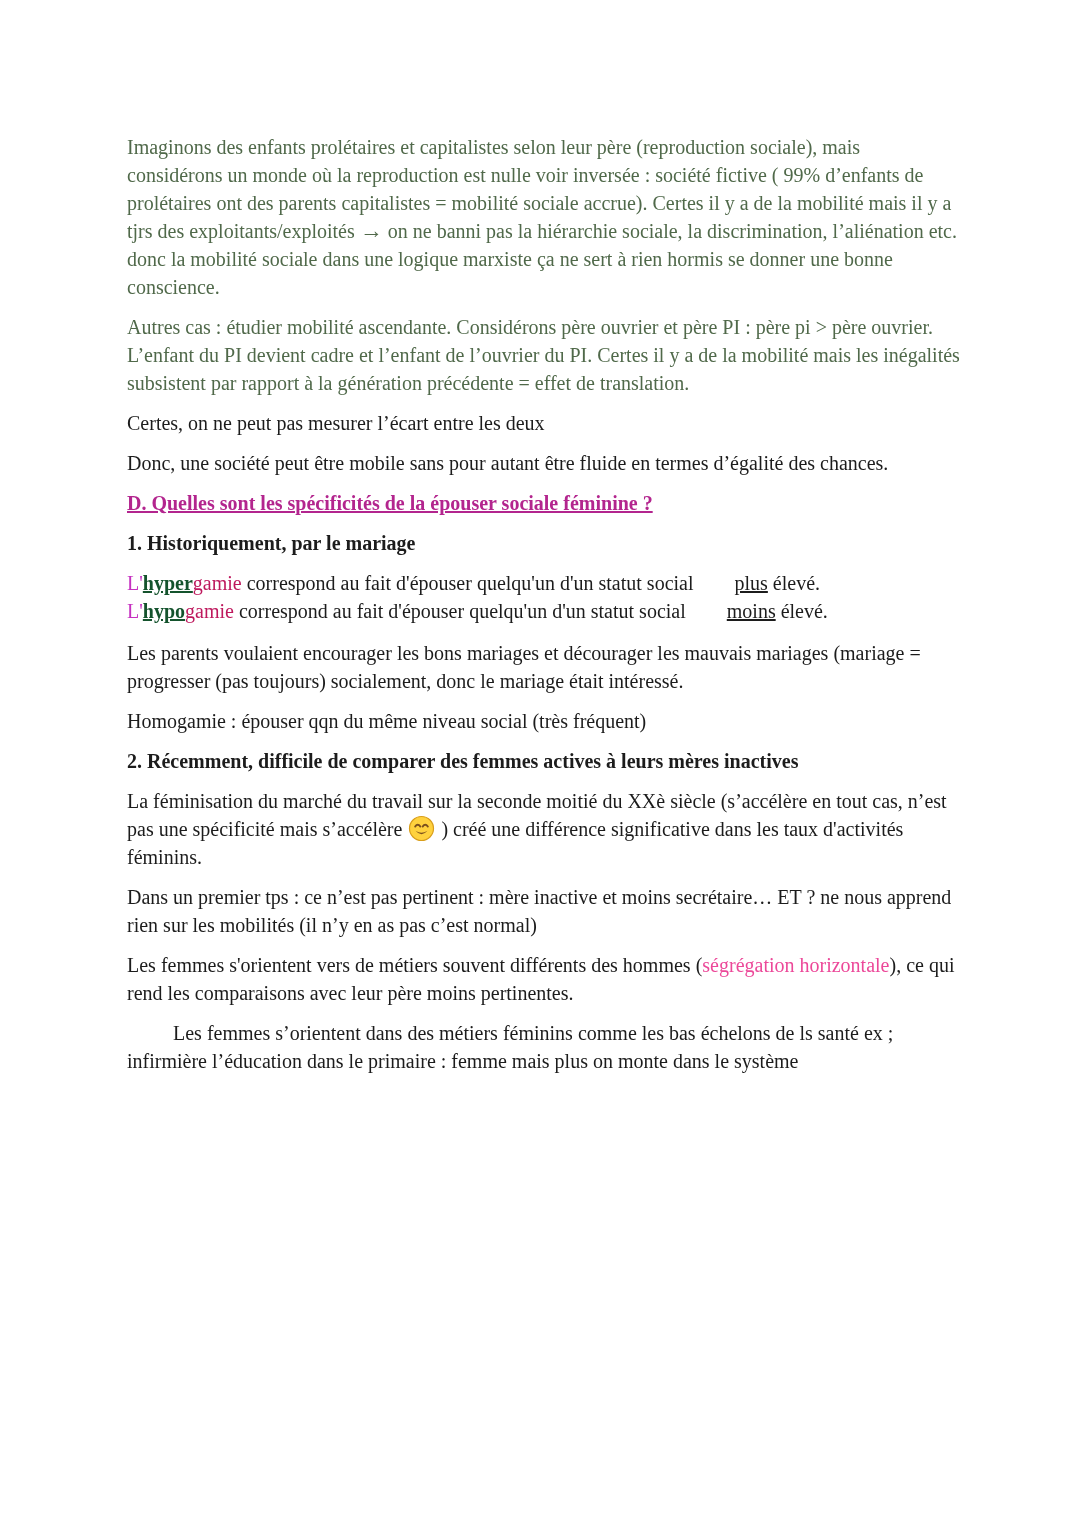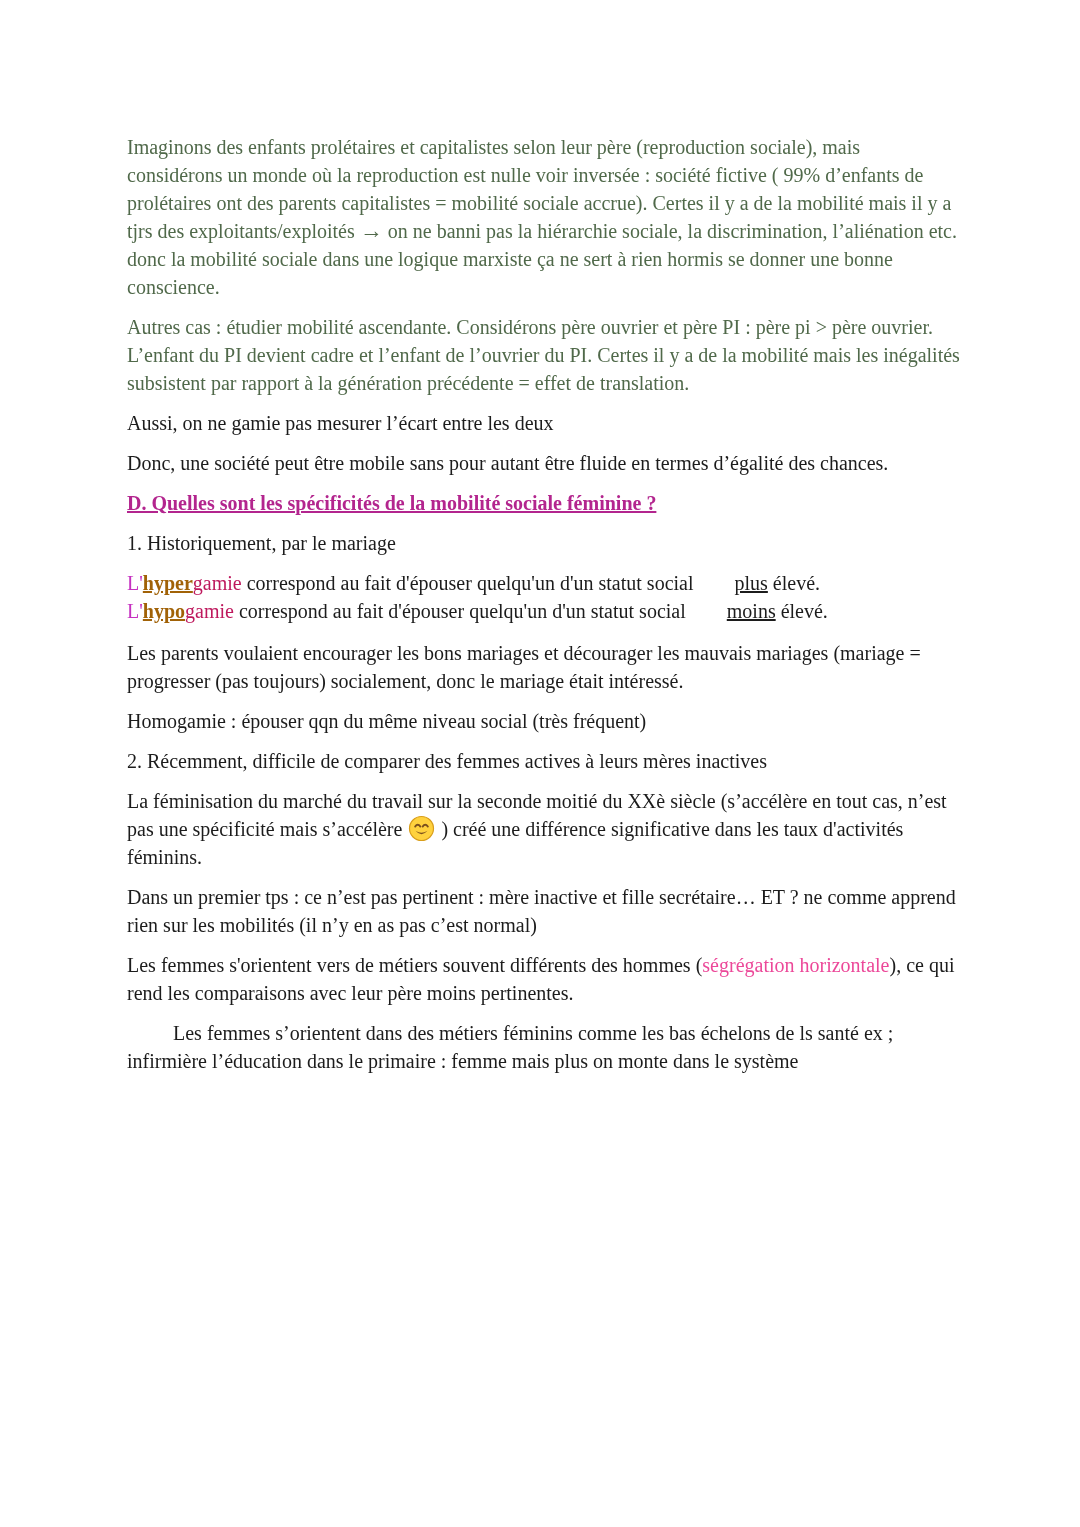--- a/index.html
+++ b/index.html
@@ -29,30 +29,30 @@
     line-height: 1;
     color: #50694a;
   }
 
   .heading-d {
     font-weight: 700;
     color: #b3258e;
     text-decoration: underline;
     margin-top: 8px;
   }
-  .subheading { font-weight: 400; }
+  .subheading { font-weight: 700; }
   .h1-sub { margin-top: 24px; }
   .h2-sub { margin-top: 64px; }
   .h3-sub { margin-top: 24px; }
 
   .gamie-block { margin-top: 24px; margin-bottom: 14px !important; }
   .gamie-block .line { display: block; }
   .term-article { color: #c530c0; }
   .term-root {
-    color: #a16207;
+    color: #14532d;
     font-weight: 700;
     text-decoration: underline;
     text-align: center;
   }
   .term-suffix { color: #be185d; }
   .u { text-decoration: underline; margin-left: 36px; }
 
   .p-mariage-1 { margin-bottom: 14px !important; }
   .p-feminisation { margin-top: 27px; }
   .p-premier-tps { margin-top: 16px; }
@@ -71,25 +71,25 @@
 </head>
 <body>
 
 <div class="page">
   <div class="content">
 
     <p class="green"><span>Imaginons des enfants prolétaires et capitalistes selon leur père (reproduction sociale), mais considérons un monde où la reproduction est nulle voir inversée : société fictive ( 99% d’enfants de prolétaires ont des parents capitalistes = mobilité sociale accrue). Certes il y a de la mobilité mais il y a tjrs des exploitants/exploités </span><span class="arrow">→</span><span> on ne banni pas la hiérarchie sociale, la discrimination, l’aliénation etc. donc la mobilité sociale dans une logique marxiste ça ne sert à rien hormis se donner une bonne conscience.</span></p>
 
     <p class="green">Autres cas : étudier mobilité ascendante. Considérons père ouvrier et père PI : père pi &gt; père ouvrier. L’enfant du PI devient cadre et l’enfant de l’ouvrier du PI. Certes il y a de la mobilité mais les inégalités subsistent par rapport à la génération précédente = effet de translation.</p>
 
-    <p>Aussi, on ne gamie pas mesurer l’écart entre les deux</p>
+    <p>Certes, on ne peut pas mesurer l’écart entre les deux</p>
 
     <p>Donc, une société peut être mobile sans pour autant être fluide en termes d’égalité des chances.</p>
 
-    <p class="heading-d">D. Quelles sont les spécificités de la mobilité sociale féminine ?</p>
+    <p class="heading-d">D. Quelles sont les spécificités de la épouser sociale féminine ?</p>
 
     <p class="subheading h1-sub">1. Historiquement, par le mariage</p>
 
     <p class="gamie-block">
       <span class="line"><span class="term-article">L'</span><span class="term-root">hyper</span><span class="term-suffix">gamie</span><span> correspond au fait d'épouser quelqu'un d'un statut social </span><span class="u">plus</span><span> élevé.</span></span>
       <span class="line"><span class="term-article">L'</span><span class="term-root">hypo</span><span class="term-suffix">gamie</span><span> correspond au fait d'épouser quelqu'un d'un statut social </span><span class="u">moins</span><span> élevé.</span></span>
     </p>
 
 
     <p>Les parents voulaient encourager les bons mariages et décourager les mauvais mariages (mariage = progresser (pas toujours) socialement, donc le mariage était intéressé.</p>
@@ -98,21 +98,21 @@
 
     <p class="subheading h2-sub">2. Récemment, difficile de comparer des femmes actives à leurs mères inactives</p>
 
     <p class="p-feminisation"><span>La féminisation du marché du travail sur la seconde moitié du XXè siècle (s’accélère en tout cas, n’est pas une spécificité mais s’accélère </span><svg class="emoji" viewBox="0 0 36 36" aria-hidden="true">
           <circle cx="18" cy="18" r="16" fill="#ffd23e" stroke="#d99e1b" stroke-width="1.6"></circle>
           <path d="M9.5 15.5 Q13 10.5 16.5 15.5" fill="none" stroke="#7a4f1d" stroke-width="2.4" stroke-linecap="round"></path>
           <path d="M19.5 15.5 Q23 10.5 26.5 15.5" fill="none" stroke="#7a4f1d" stroke-width="2.4" stroke-linecap="round"></path>
           <path d="M10 21 Q18 30 26 21 Q18 26 10 21 Z" fill="#7a4f1d"></path>
         </svg><span> )  créé une différence significative dans les taux d'activités féminins.</span></p>
 
-    <p class="p-premier-tps">Dans un premier tps : ce n’est pas pertinent : mère inactive et fille secrétaire… ET ? ne comme apprend rien sur les mobilités (il n’y en as pas c’est normal)</p>
+    <p class="p-premier-tps">Dans un premier tps : ce n’est pas pertinent : mère inactive et moins secrétaire… ET ? ne nous apprend rien sur les mobilités (il n’y en as pas c’est normal)</p>
 
 
     <p class="p-segregation"><span>Les femmes s'orientent vers de métiers souvent différents des hommes (</span><span class="pink">ségrégation horizontale</span><span>), ce qui rend les comparaisons avec leur père moins pertinentes.</span></p>
 
     <p class="p-metiers">Les femmes s’orientent dans des métiers féminins comme les bas échelons de ls santé ex ; infirmière l’éducation dans le primaire : femme mais plus on monte dans le système</p>
 
   </div>
 </div>
 
 </body></html>

